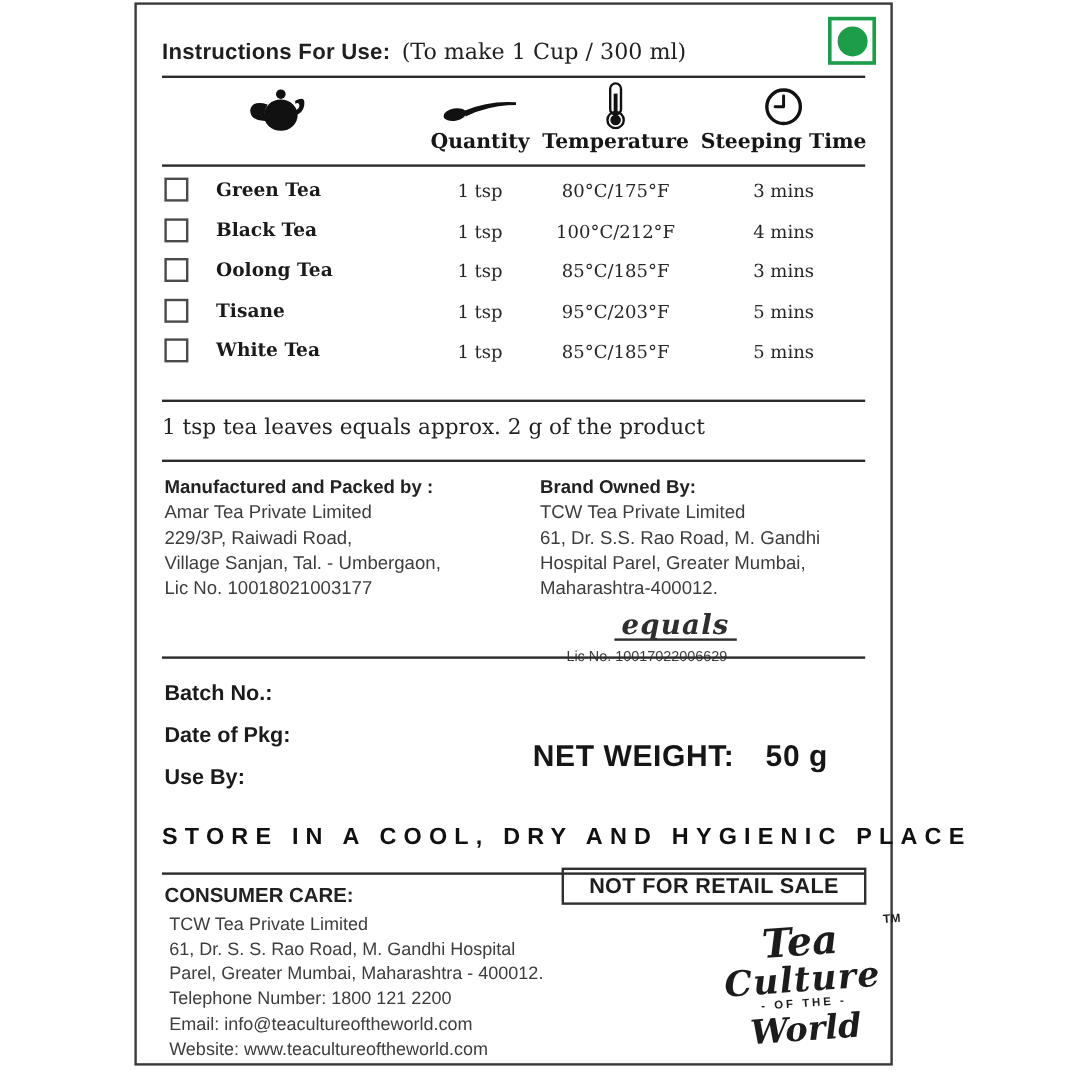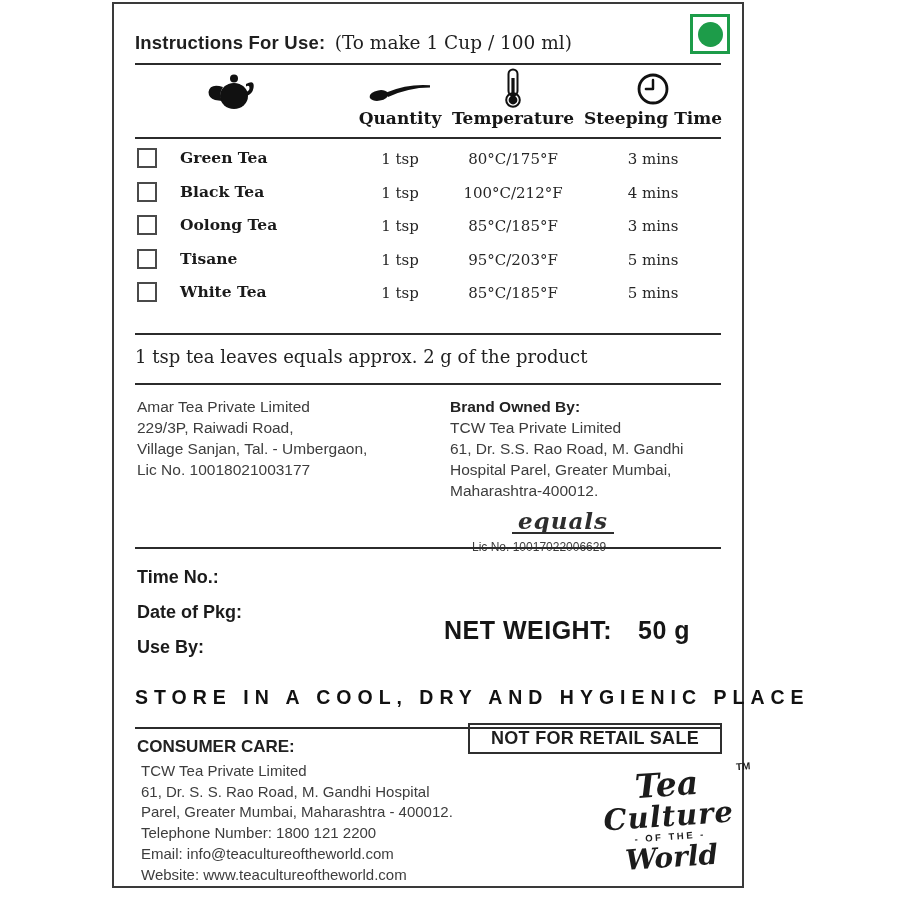--- a/index.html
+++ b/index.html
@@ -88,21 +88,21 @@
              font-style: normal; font-size: 10px; font-weight: bold; }
 </style>
 </head>
 <body>
 
 <div class="canvas">
   <div class="frame">
 
     <div class="header">
       <span class="header-title">Instructions For Use:</span>
-      <span class="header-sub">(To make 1 Cup / 100 ml)</span>
+      <span class="header-sub">(To make 1 Cup / 300 ml)</span>
     </div>
 
     <div class="veg-mark">
       <div class="veg-dot"></div>
     </div>
 
     <div class="band icons-row">
       <svg style="left:71px; top:2px;" width="48" height="40" viewBox="0 0 48 40" fill="#111">
         <ellipse cx="28" cy="26" rx="14" ry="13"></ellipse>
         <path d="M18 17 q10 -7 20 0 l-2 4 h-16 z"></path>
@@ -169,41 +169,42 @@
         <span class="cell c3 tval">85°C/185°F</span>
         <span class="cell c4 tval">5 mins</span>
       </div>
     </div>
 
     <div class="rule table-end-rule"></div>
     <div class="note">1 tsp tea leaves equals approx. 2 g of the product</div>
     <div class="rule note-rule"></div>
 
     <div class="addr mfg">
+      <div class="addr-head">Manufactured and Packed by :</div>
       <div>Amar Tea Private Limited</div>
       <div>229/3P, Raiwadi Road,</div>
       <div>Village Sanjan, Tal. - Umbergaon,</div>
       <div>Lic No. 10018021003177</div>
     </div>
 
     <div class="addr brand">
       <div class="addr-head">Brand Owned By:</div>
       <div>TCW Tea Private Limited</div>
       <div>61, Dr. S.S. Rao Road, M. Gandhi</div>
       <div>Hospital Parel, Greater Mumbai,</div>
       <div>Maharashtra-400012.</div>
       <div class="fssai-wrap">
         <span class="fssai-logo">equals</span>
       </div>
       <div class="fssai-lic">Lic No. 10017022006629</div>
     </div>
 
     <div class="rule fssai-rule"></div>
 
-    <div class="batch-label" style="top:563px;">Time No.:</div>
+    <div class="batch-label" style="top:563px;">Batch No.:</div>
     <div class="batch-label" style="top:598px;">Date of Pkg:</div>
     <div class="batch-label" style="top:633px;">Use By:</div>
 
     <div class="netweight">
       <span>NET WEIGHT:</span>
       <span>50 g</span>
     </div>
 
     <div class="storage">STORE IN A COOL, DRY AND HYGIENIC PLACE</div>
 

